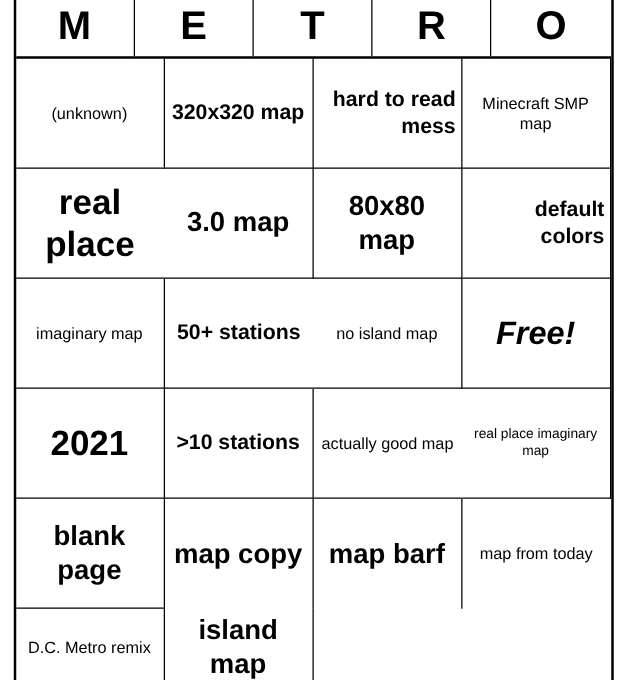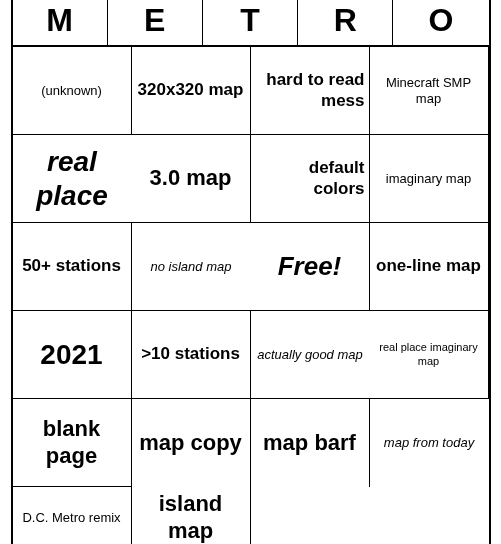--- a/index.html
+++ b/index.html
@@ -43,21 +43,20 @@
       display: flex;
       align-items: center;
       justify-content: center;
       text-align: center;
       padding: 4px;
       font-size: 13px;
       line-height: 1.2;
     }
     .bingo-cell:nth-child(5n) {
       border-right: none;
-      font-style: italic;
     }
     .bingo-grid .bingo-cell:nth-last-child(-n+5) {
       border-bottom: none;
     }
     .bingo-cell.large-text {
       font-size: 22px;
       font-weight: bold;
     }
     .bingo-cell.xlarge-text {
       font-size: 28px;
@@ -88,26 +87,26 @@
       <div class="bingo-header-cell">R</div>
       <div class="bingo-header-cell">O</div>
     </div>
   <div class="bingo-grid">
   <div class="bingo-cell">(unknown)</div>
       <div class="bingo-cell medium-text">320x320 map</div>
       <div class="bingo-cell medium-text">hard to read mess</div>
       <div class="bingo-cell">Minecraft SMP map</div>
       <div class="bingo-cell xlarge-text">real place</div>
       <div class="bingo-cell large-text">3.0 map</div>
+      <div class="bingo-cell large-text">80x80 map</div>
       <div class="bingo-cell medium-text">default colors</div>
       <div class="bingo-cell">imaginary map</div>
       <div class="bingo-cell medium-text">50+ stations</div>
       <div class="bingo-cell">no island map</div>
       <div class="bingo-cell free-cell">Free!</div>
-      <div class="bingo-cell medium-text">one-line map</div>
       <div class="bingo-cell xlarge-text">2021</div>
       <div class="bingo-cell medium-text">&gt;10 stations</div>
       <div class="bingo-cell">actually good map</div>
       <div class="bingo-cell small-text">real place imaginary map</div>
       <div class="bingo-cell large-text">blank page</div>
       <div class="bingo-cell large-text">map copy</div>
       <div class="bingo-cell large-text">map barf</div>
       <div class="bingo-cell">map from today</div>
       <div class="bingo-cell">D.C. Metro remix</div>
       <div class="bingo-cell large-text">island map</div>

